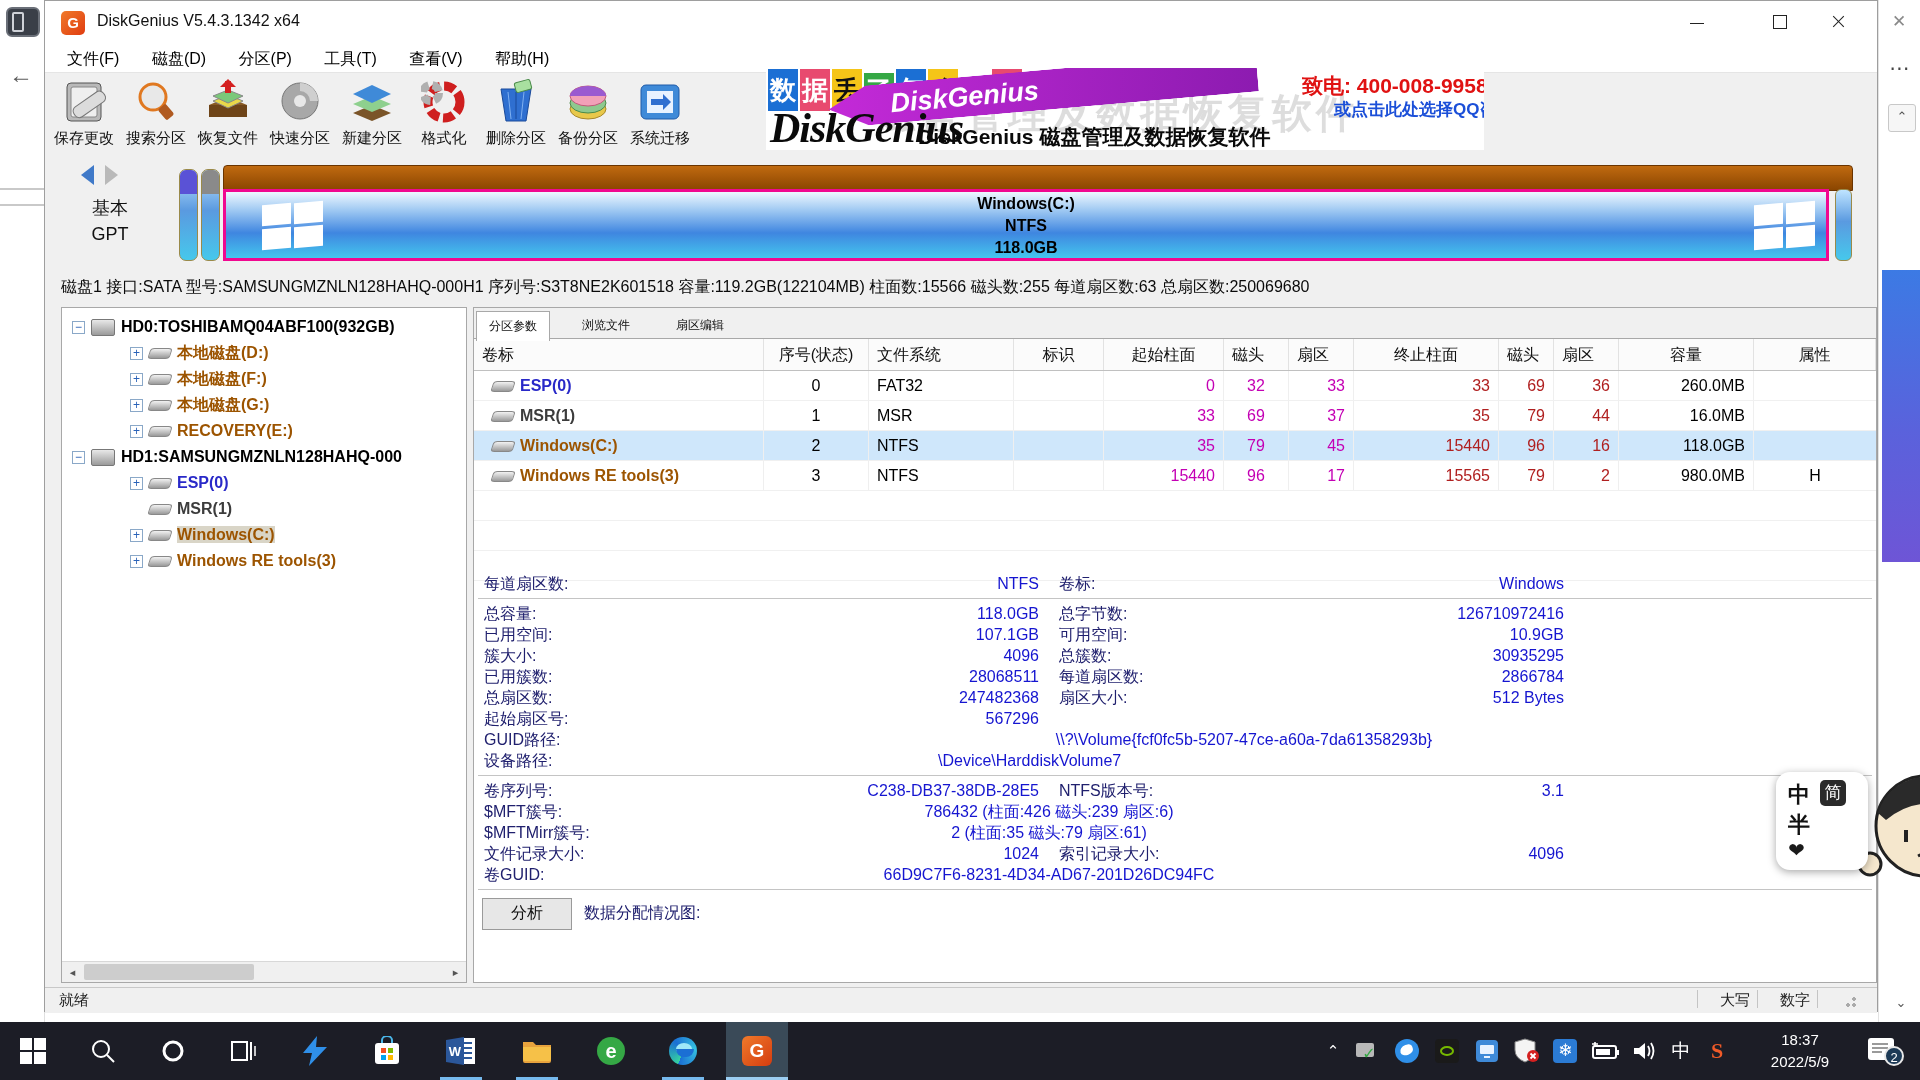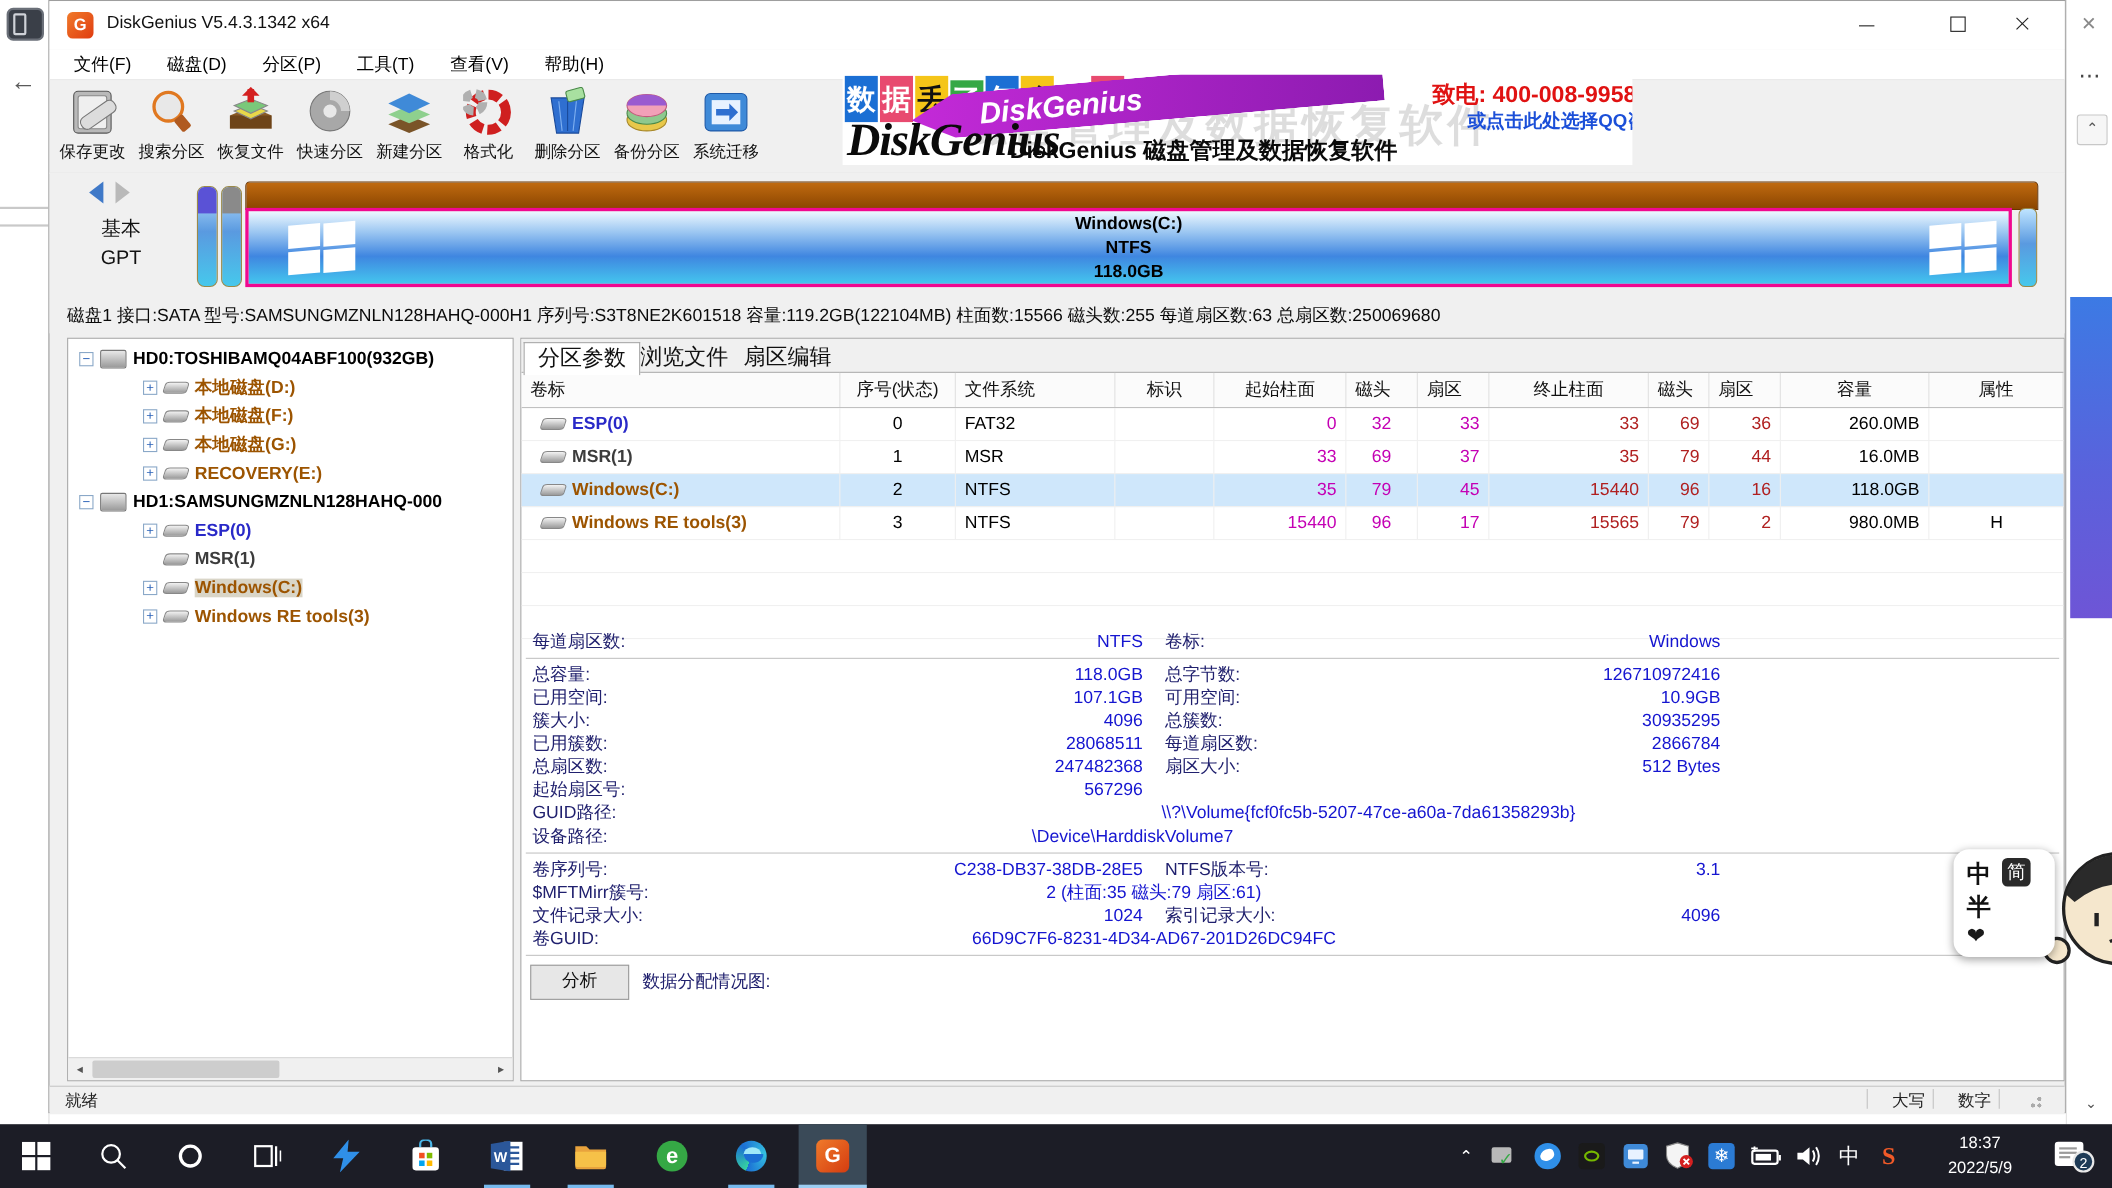--- a/index.html
+++ b/index.html
@@ -83,21 +83,21 @@
   .part-icon{display:inline-block;width:20px;height:9px;background:linear-gradient(180deg,#f2f2f2,#9a9a9a);border:1px solid #888;border-radius:4px / 3px;vertical-align:middle;margin-right:6px;transform:skewX(-18deg);}
   .c-black{color:#000;} .c-brown{color:#9c5400;} .c-blue{color:#2929c8;} .c-gray{color:#3c3c3c;}
   .tsel{background:#d9d5c7;}
   .tree-hscroll{position:absolute;left:0;bottom:0;width:100%;height:20px;background:#f0f0f0;border-top:1px solid #d8d8d8;}
   .hs-btn{position:absolute;top:2px;width:17px;height:16px;color:#555;font-size:11px;line-height:16px;text-align:center;}
   .hs-left{left:2px;} .hs-right{right:2px;}
   .hs-thumb{position:absolute;left:22px;top:2px;width:170px;height:16px;background:#cdcdcd;border-radius:2px;}
   
   .rpanel{position:absolute;left:428px;top:306px;width:1404px;height:676px;background:#ffffff;border:1px solid #a8a8a8;box-sizing:border-box;overflow:hidden;}
   .tabs{position:absolute;left:0;top:0;width:100%;height:31px;background:#f0f0f0;border-bottom:1px solid #a8a8a8;box-sizing:border-box;}
-  .tab{position:absolute;top:3px;height:28px;line-height:28px;padding:0 12px;font-size:20px;color:#111;}
+  .tab{position:absolute;top:3px;height:28px;line-height:28px;padding:0 12px;font-size:12px;color:#111;}
   .tab.active{background:#ffffff;border:1px solid #a8a8a8;border-bottom:none;height:29px;z-index:2;}
   .tab1{left:2px;} .tab2{left:96px;} .tab3{left:190px;}
   .ptable{position:absolute;left:0;top:31px;width:100%;}
   .prow{display:flex;height:29px;line-height:29px;font-size:16px;}
   .prow.hdr{height:31px;line-height:31px;background:#fbfbfb;border-bottom:1px solid #c0c0c0;color:#111;}
   .prow.body{border-bottom:1px solid #f0f0f0;}
   .prow.sel{background:#cfe7fb;}
   .pc{box-sizing:border-box;padding:0 8px;border-right:1px solid #efefef;overflow:hidden;white-space:nowrap;}
   .prow.hdr .pc{border-right:1px solid #e2e2e2;}
   .pc0{width:290px;} .pc1{width:105px;text-align:center;} .pc2{width:145px;text-align:left;}
@@ -510,20 +510,24 @@
             <span class="dvdev">\Device\HarddiskVolume7</span>
           </div>
         <div class="dhr"></div>
         <div class="drow">
             <span class="dl">卷序列号:</span>
             <span class="dv1">C238-DB37-38DB-28E5</span>
             <span class="dl2">NTFS版本号:</span>
             <span class="dv2">3.1</span>
           </div>
         <div class="drow">
+            <span class="dl">$MFT簇号:</span>
+            <span class="dvwide">786432 (柱面:426 磁头:239 扇区:6)</span>
+          </div>
+        <div class="drow">
             <span class="dl">$MFTMirr簇号:</span>
             <span class="dvwide">2 (柱面:35 磁头:79 扇区:61)</span>
           </div>
         <div class="drow">
             <span class="dl">文件记录大小:</span>
             <span class="dv1">1024</span>
             <span class="dl2">索引记录大小:</span>
             <span class="dv2">4096</span>
           </div>
         <div class="drow">

